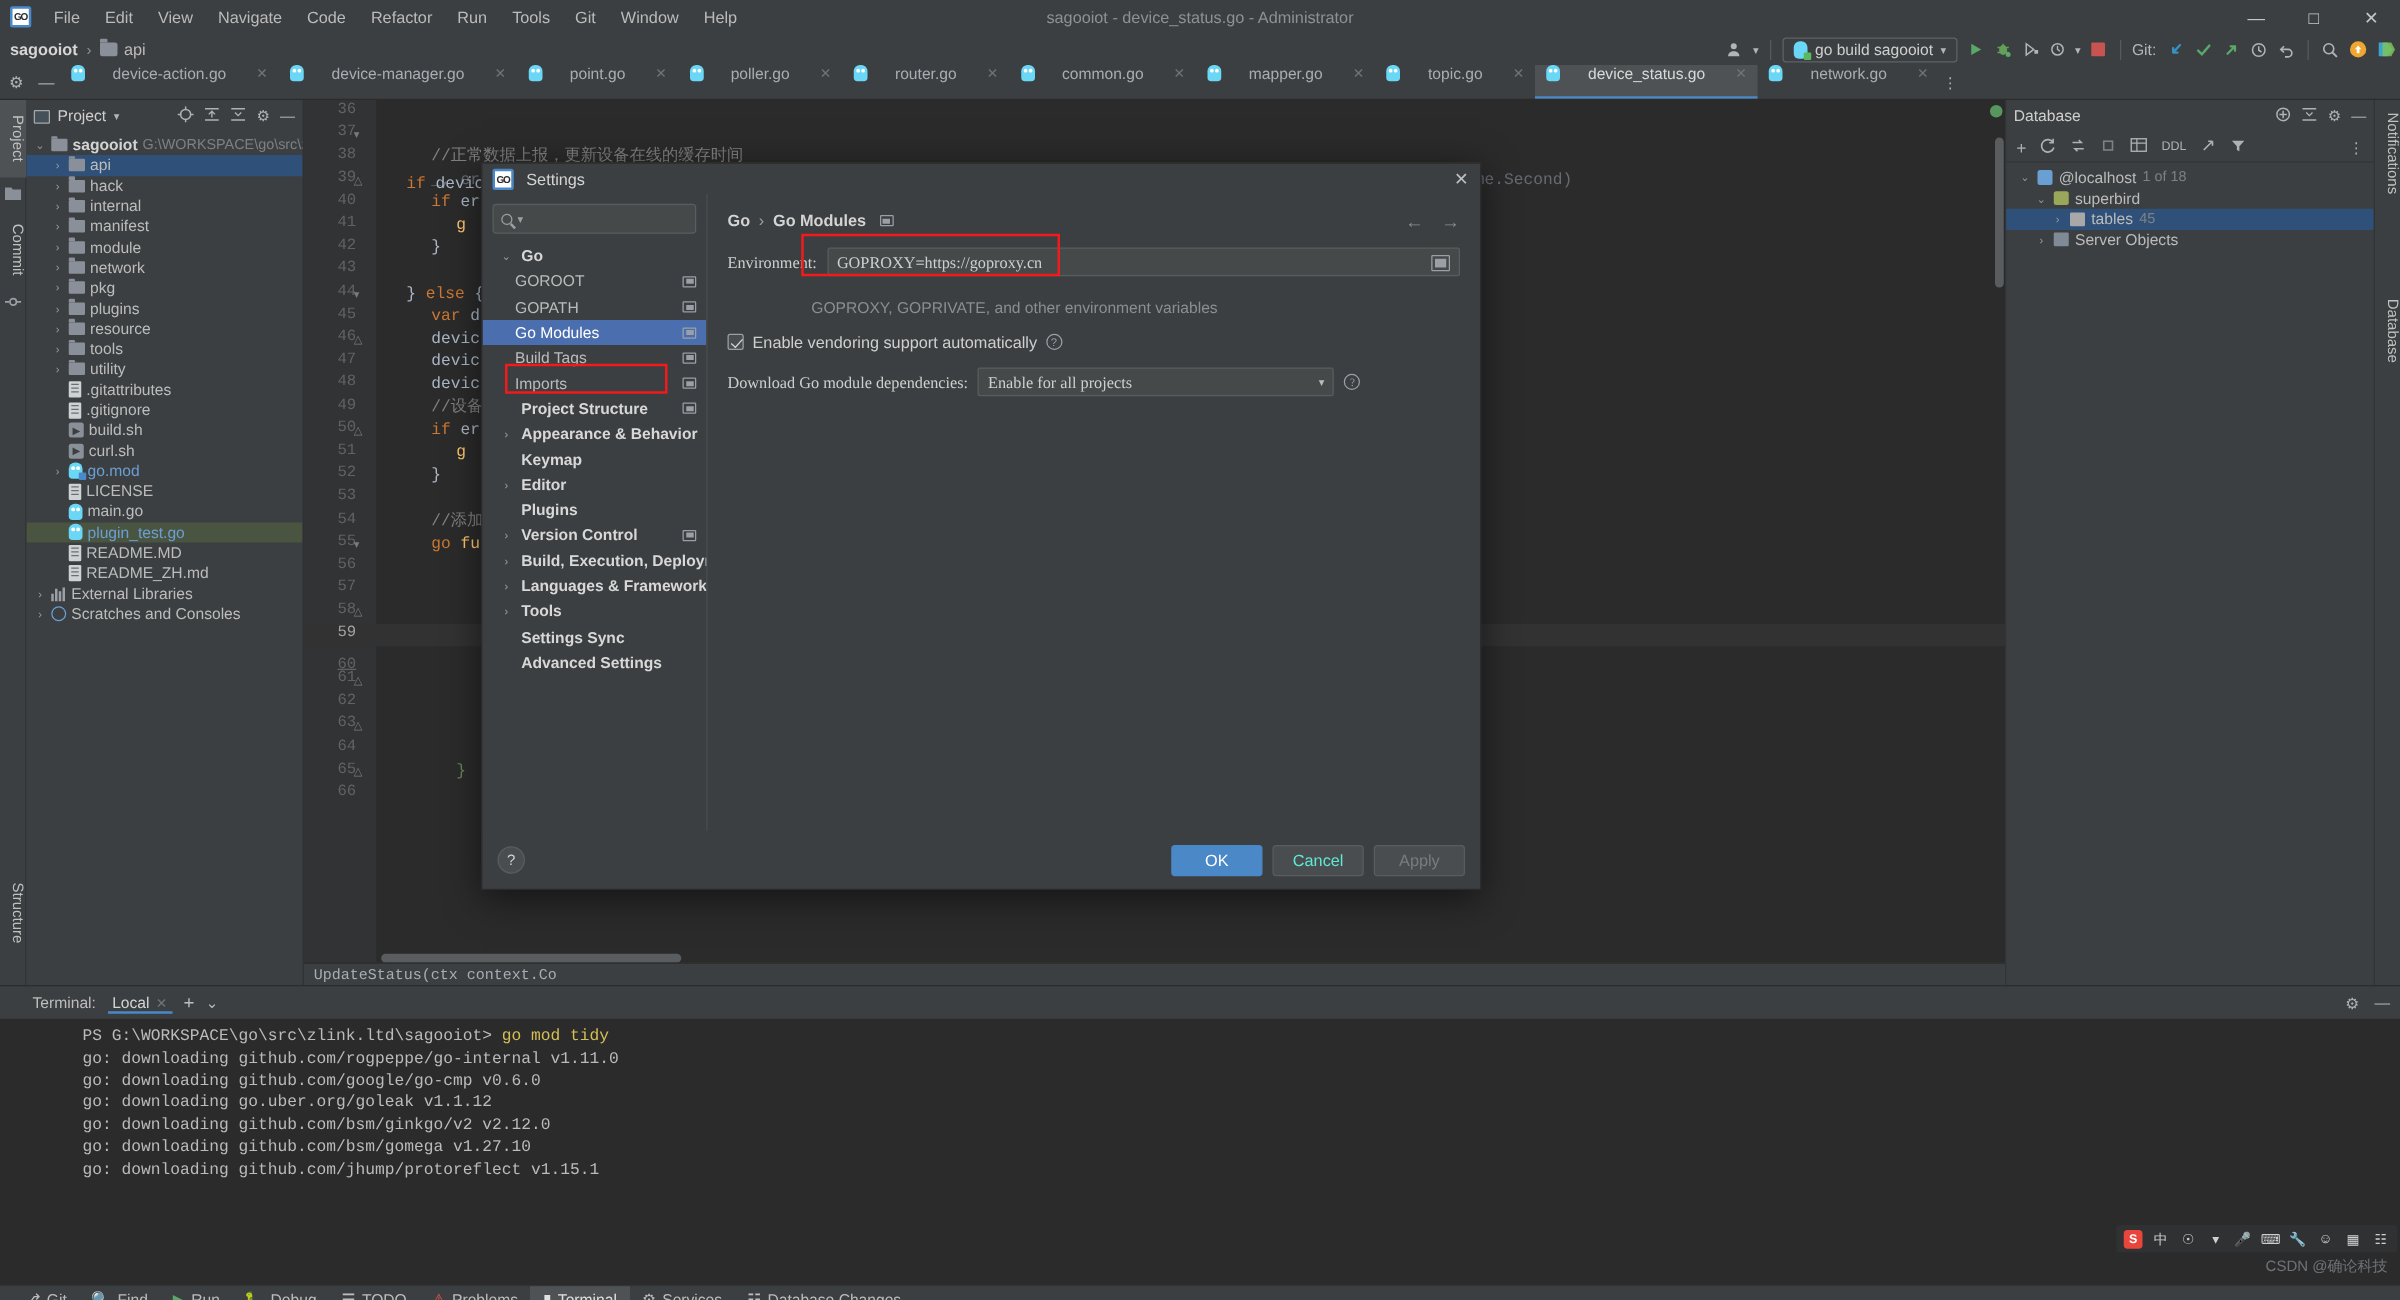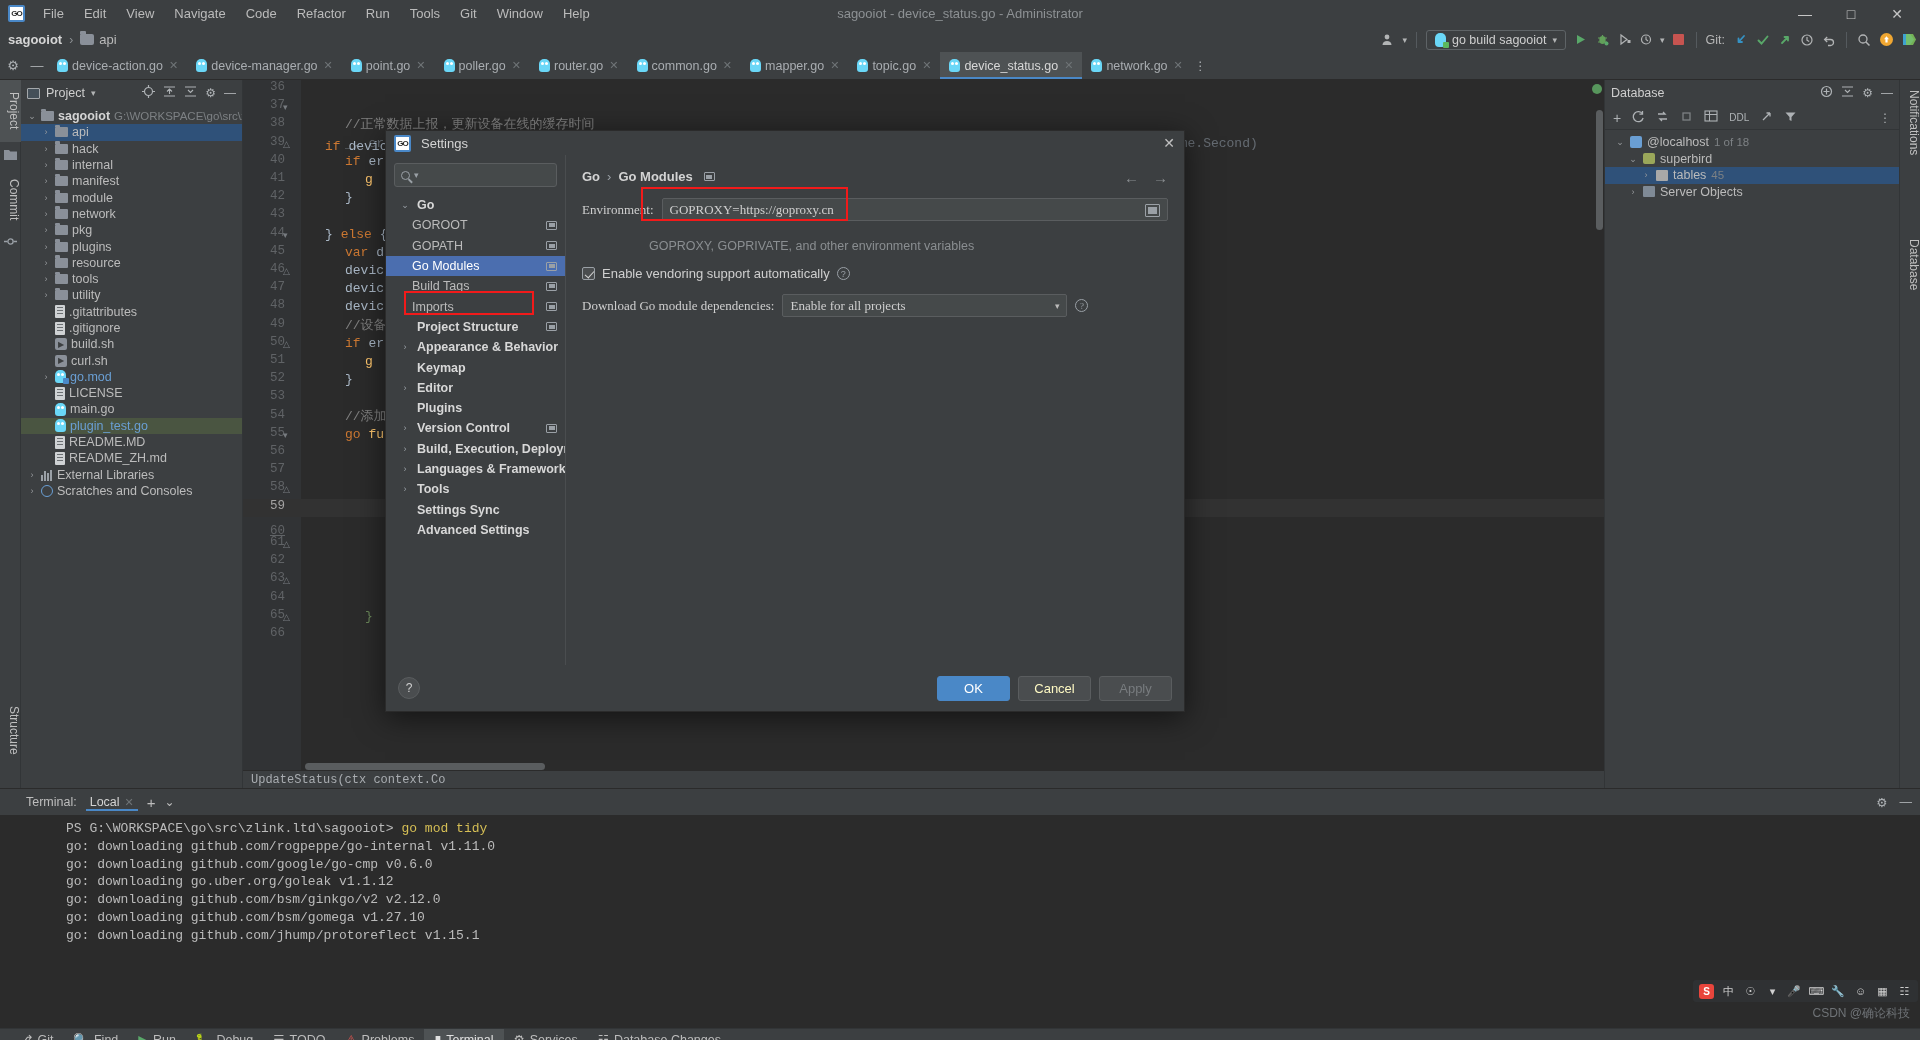--- a/index.html
+++ b/index.html
@@ -37,21 +37,21 @@
   .gopher:after{content:"";position:absolute;right:-3px;bottom:-1px;width:6px;height:6px;background:#5cb85c;border-radius:1px;}
   .ticon{width:16px;height:16px;display:flex;align-items:center;justify-content:center;font-size:13px;color:#b2b4b5;cursor:default;}
   .git-label{font-size:12.5px;color:#b6b6b6;margin-right:2px;}
   .sq-stop{width:11px;height:11px;background:#c75450;border-radius:1px;}
 
   
   .tabsrow{height:28px;background:#3c3f41;display:flex;align-items:stretch;border-bottom:1px solid #2b2b2b;position:relative;}
   .tab-gear{width:26px;display:flex;align-items:center;justify-content:center;color:#aeb2b5;font-size:13px;}
   .tab-min{width:22px;display:flex;align-items:center;justify-content:center;color:#aeb2b5;font-size:13px;}
   .tabs{display:flex;align-items:stretch;overflow:hidden;}
-  .tab{display:flex;align-items:center;gap:4px;padding:0 9px;font-size:12.5px;color:#a9adb1;white-space:nowrap;cursor:default;border-right:0;}
+  .tab{display:flex;gap:22px;padding:0 9px;font-size:12.5px;color:#a9adb1;white-space:nowrap;cursor:default;border-right:0;}
   .tab.active{background:#4e5254;color:#d8d8d8;box-shadow:inset 0 -2px 0 #4a88c7;}
   .tab .x{color:#6f7477;font-size:11px;margin-left:2px;}
   .tab-dots{width:18px;display:flex;align-items:center;justify-content:center;color:#aeb2b5;letter-spacing:1px;font-size:12px;}
 
   
   .main{display:flex;height:708px;}
 
   
   .leftstrip{width:21px;background:#3c3f41;border-right:1px solid #323537;position:relative;flex:none;}
   .vlabel{position:absolute;left:0;width:21px;writing-mode:vertical-rl;text-orientation:mixed;
@@ -175,21 +175,21 @@
   .fbtn:after{content:"";position:absolute;left:2px;top:2px;right:2px;bottom:2px;background:#9aa0a6;}
   .hint{font-size:12.5px;color:#8a8e91;margin:3px 0 13px 67px;}
   .qmark{width:13px;height:13px;border-radius:50%;border:1.3px solid #9aa0a6;color:#9aa0a6;font-size:9px;display:flex;align-items:center;justify-content:center;flex:none;}
   .selectbox{width:285px;height:23px;background:#45494a;border:1px solid #5a5d5f;border-radius:2px;display:flex;align-items:center;padding:0 7px;font-size:13px;color:#cfcfcf;position:relative;}
   .selectbox .car{position:absolute;right:7px;color:#bbbbbb;font-size:9px;}
   .navarrow{position:absolute;right:16px;top:14px;display:flex;gap:14px;color:#8a8e91;font-size:15px;}
 
   .dlg-foot{height:46px;display:flex;align-items:center;padding:0 12px;gap:8px;}
   .help-btn{width:22px;height:22px;border-radius:50%;background:#4a4d4f;border:1px solid #5a5d5f;display:flex;align-items:center;justify-content:center;color:#cfcfcf;font-size:12px;}
   .foot-right{margin-left:auto;display:flex;gap:8px;}
-  .btn{min-width:73px;height:25px;border-radius:3px;border:1px solid #5a5d5f;background:#4a4d4f;color:#fef9c3;font-size:13px;display:flex;align-items:center;justify-content:center;}
+  .btn{min-width:73px;height:25px;border-radius:3px;border:1px solid #5a5d5f;background:#4a4d4f;color:#5eead4;font-size:13px;display:flex;align-items:center;justify-content:center;}
   .btn.primary{background:#4a88c7;border-color:#4a88c7;color:#ffffff;}
   .btn.disabled{color:#787c7f;}
 </style>
 </head>
 <body>
 
 <div class="app">
 
   <div class="titlebar">
     <div class="go-logo">GO</div>

